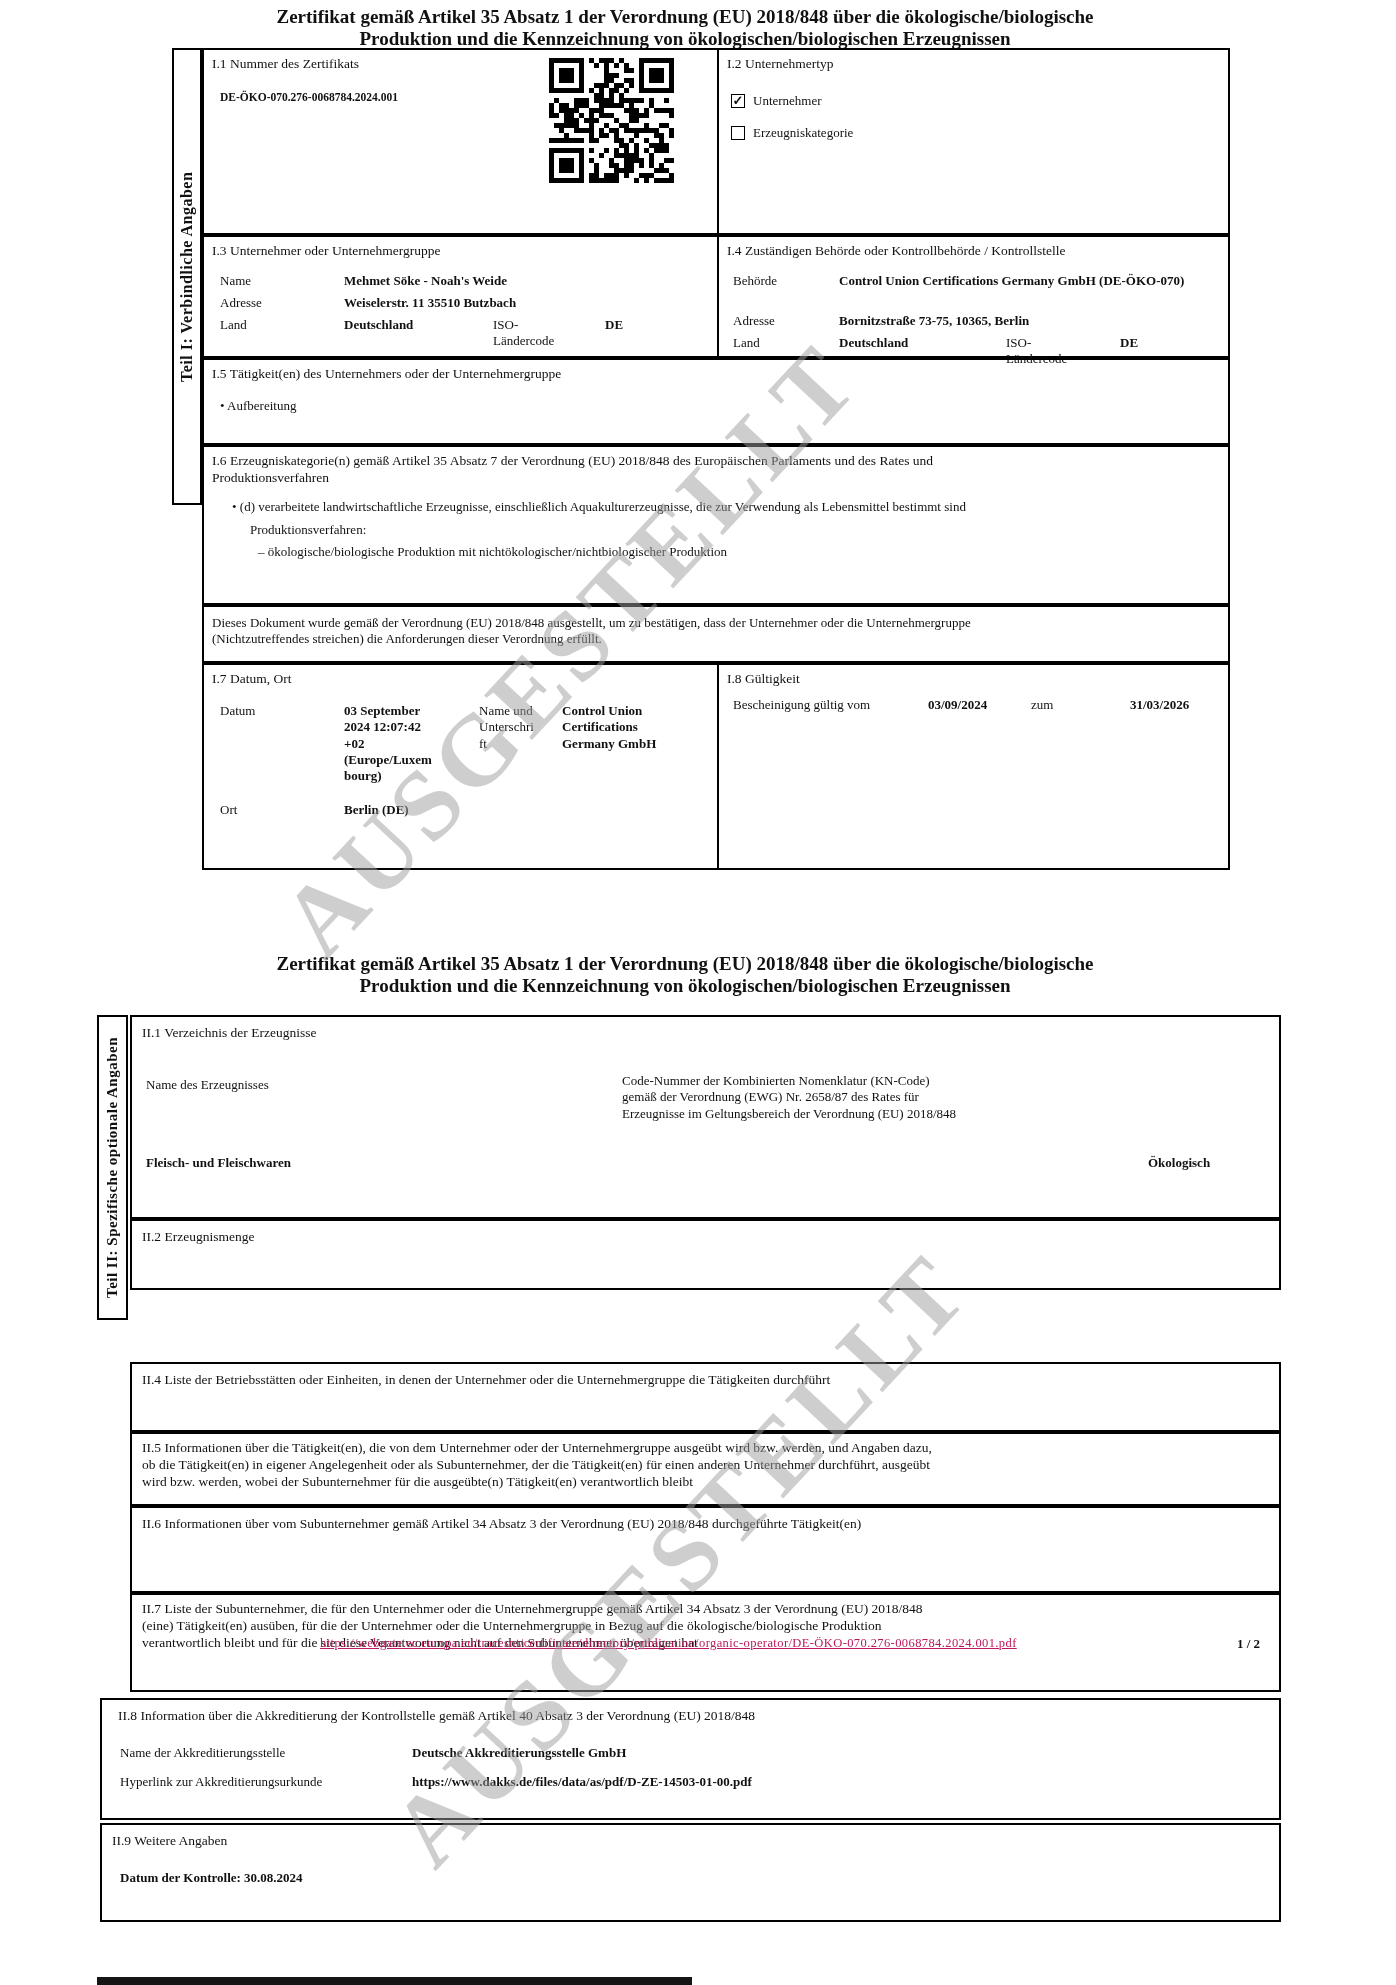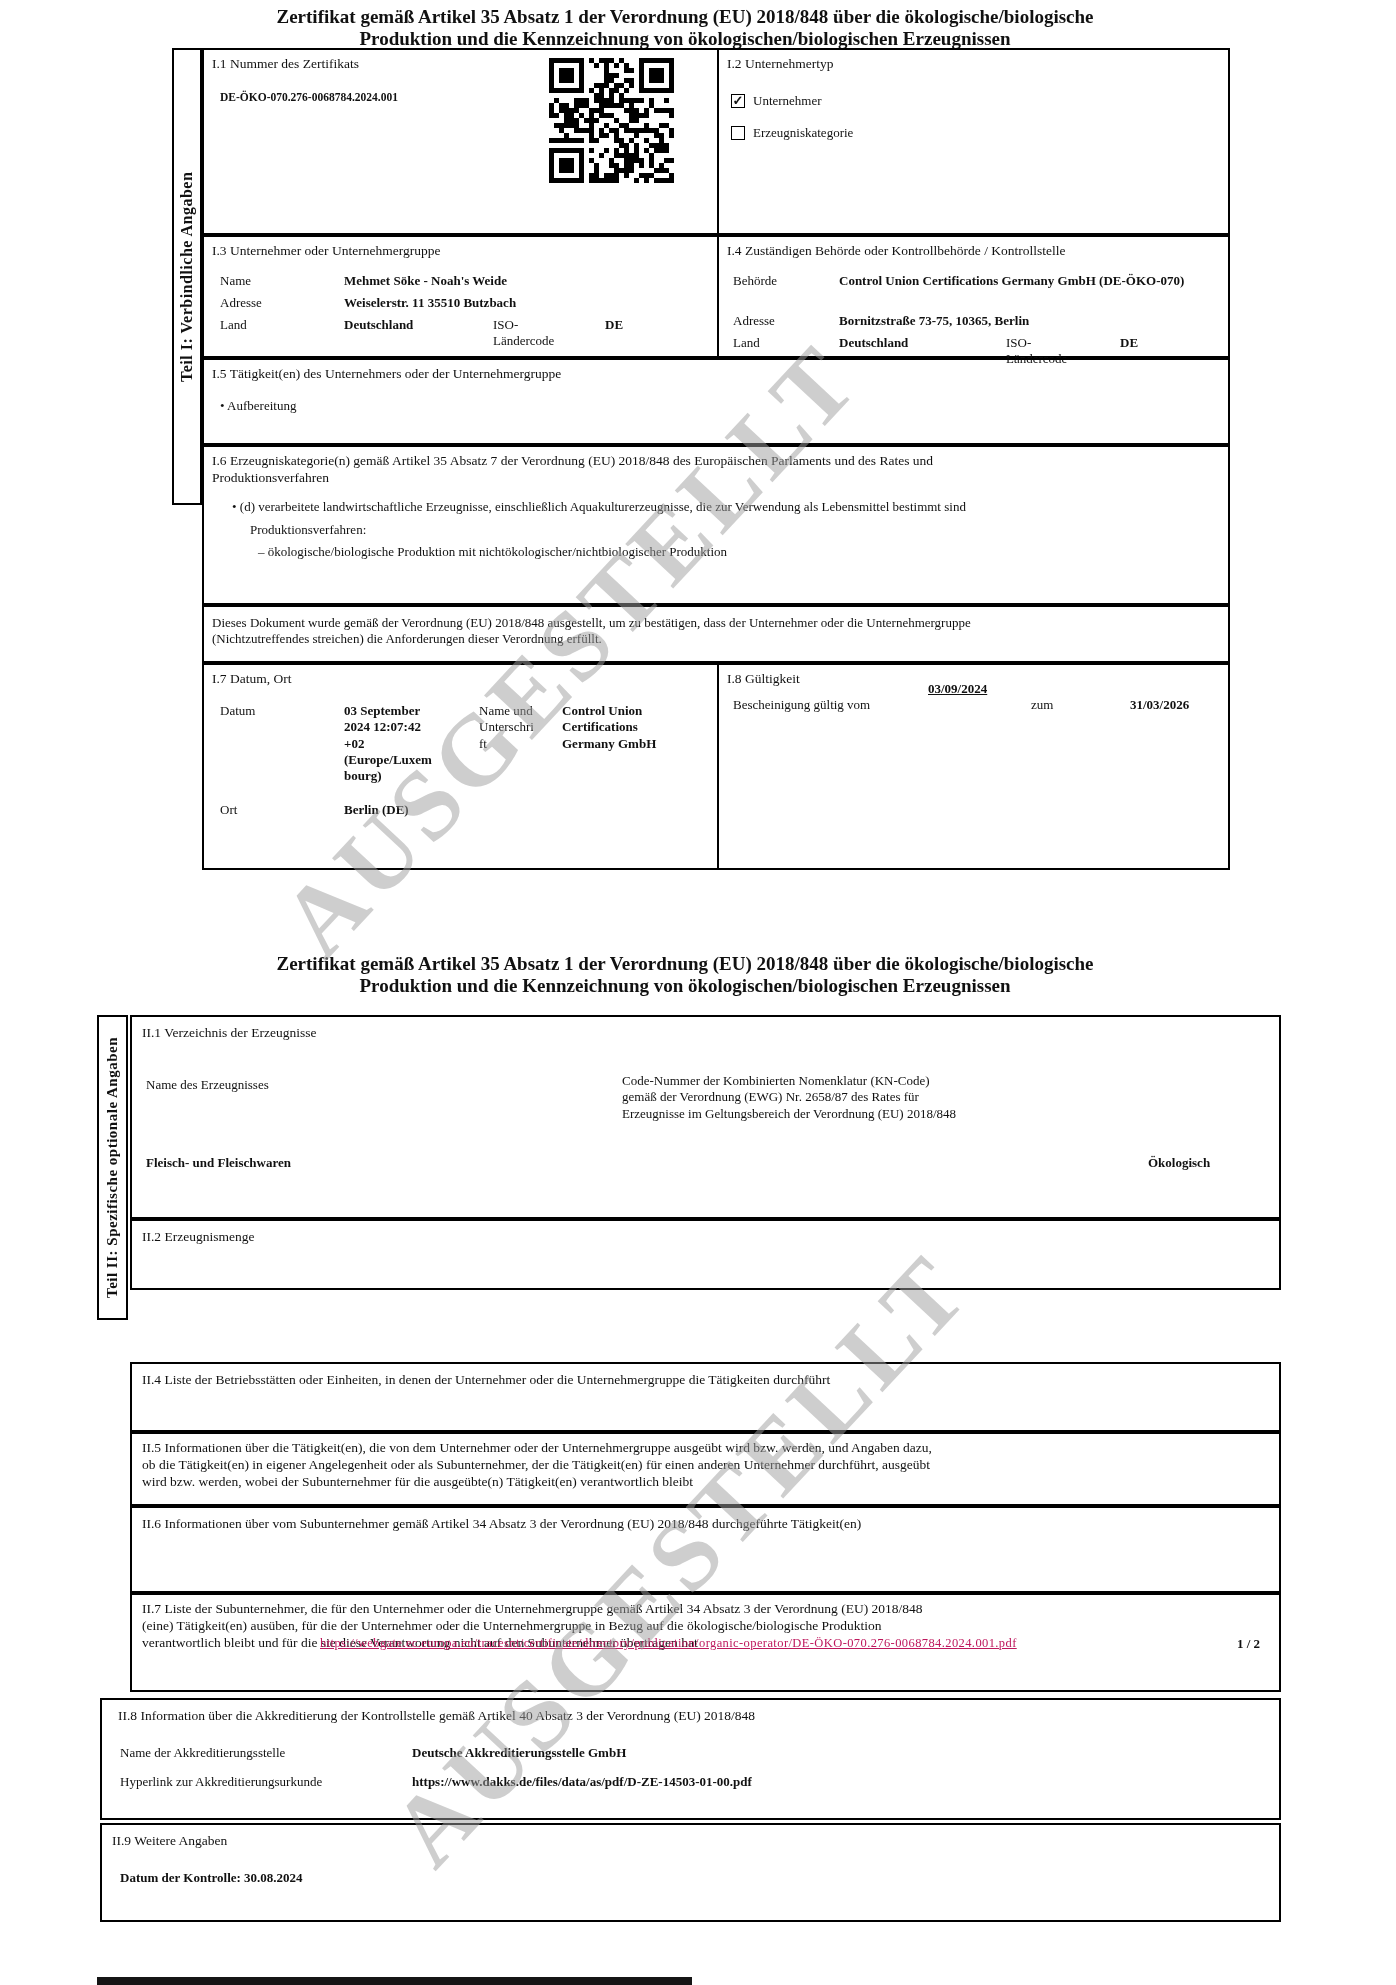--- a/index.html
+++ b/index.html
@@ -426,21 +426,21 @@
     <div class="abs lbl pre" style="left:275px;top:38px;">Name und
 Unterschri
 ft</div>
     <div class="abs val pre" style="left:358px;top:38px;">Control Union
 Certifications
 Germany GmbH</div>
     <div class="abs lbl" style="left:16px;top:137px;">Ort</div>
     <div class="abs val" style="left:140px;top:137px;">Berlin (DE)</div>
     <div class="abs hdr" style="left:523px;top:6px;">I.8 Gültigkeit</div>
     <div class="abs lbl" style="left:529px;top:32px;">Bescheinigung gültig vom</div>
-    <div class="abs val" style="left:724px;top:16px;text-decoration:underline;">03/09/2024</div>
+    <div class="abs val" style="left:724px;top:32px;">03/09/2024</div>
     <div class="abs lbl" style="left:827px;top:32px;">zum</div>
     <div class="abs val" style="left:926px;top:32px;">31/03/2026</div>
   </div>
 
   <div class="abs title" style="left:140px;top:953px;width:1090px;">Zertifikat gemäß Artikel 35 Absatz 1 der Verordnung (EU) 2018/848 über die ökologische/biologische
 Produktion und die Kennzeichnung von ökologischen/biologischen Erzeugnissen</div>
 
   <div class="box" style="left:97px;top:1015px;width:31px;height:305px;">
     <div class="side-label" style="font-size:15px;">Teil II: Spezifische optionale Angaben</div>
   </div>

